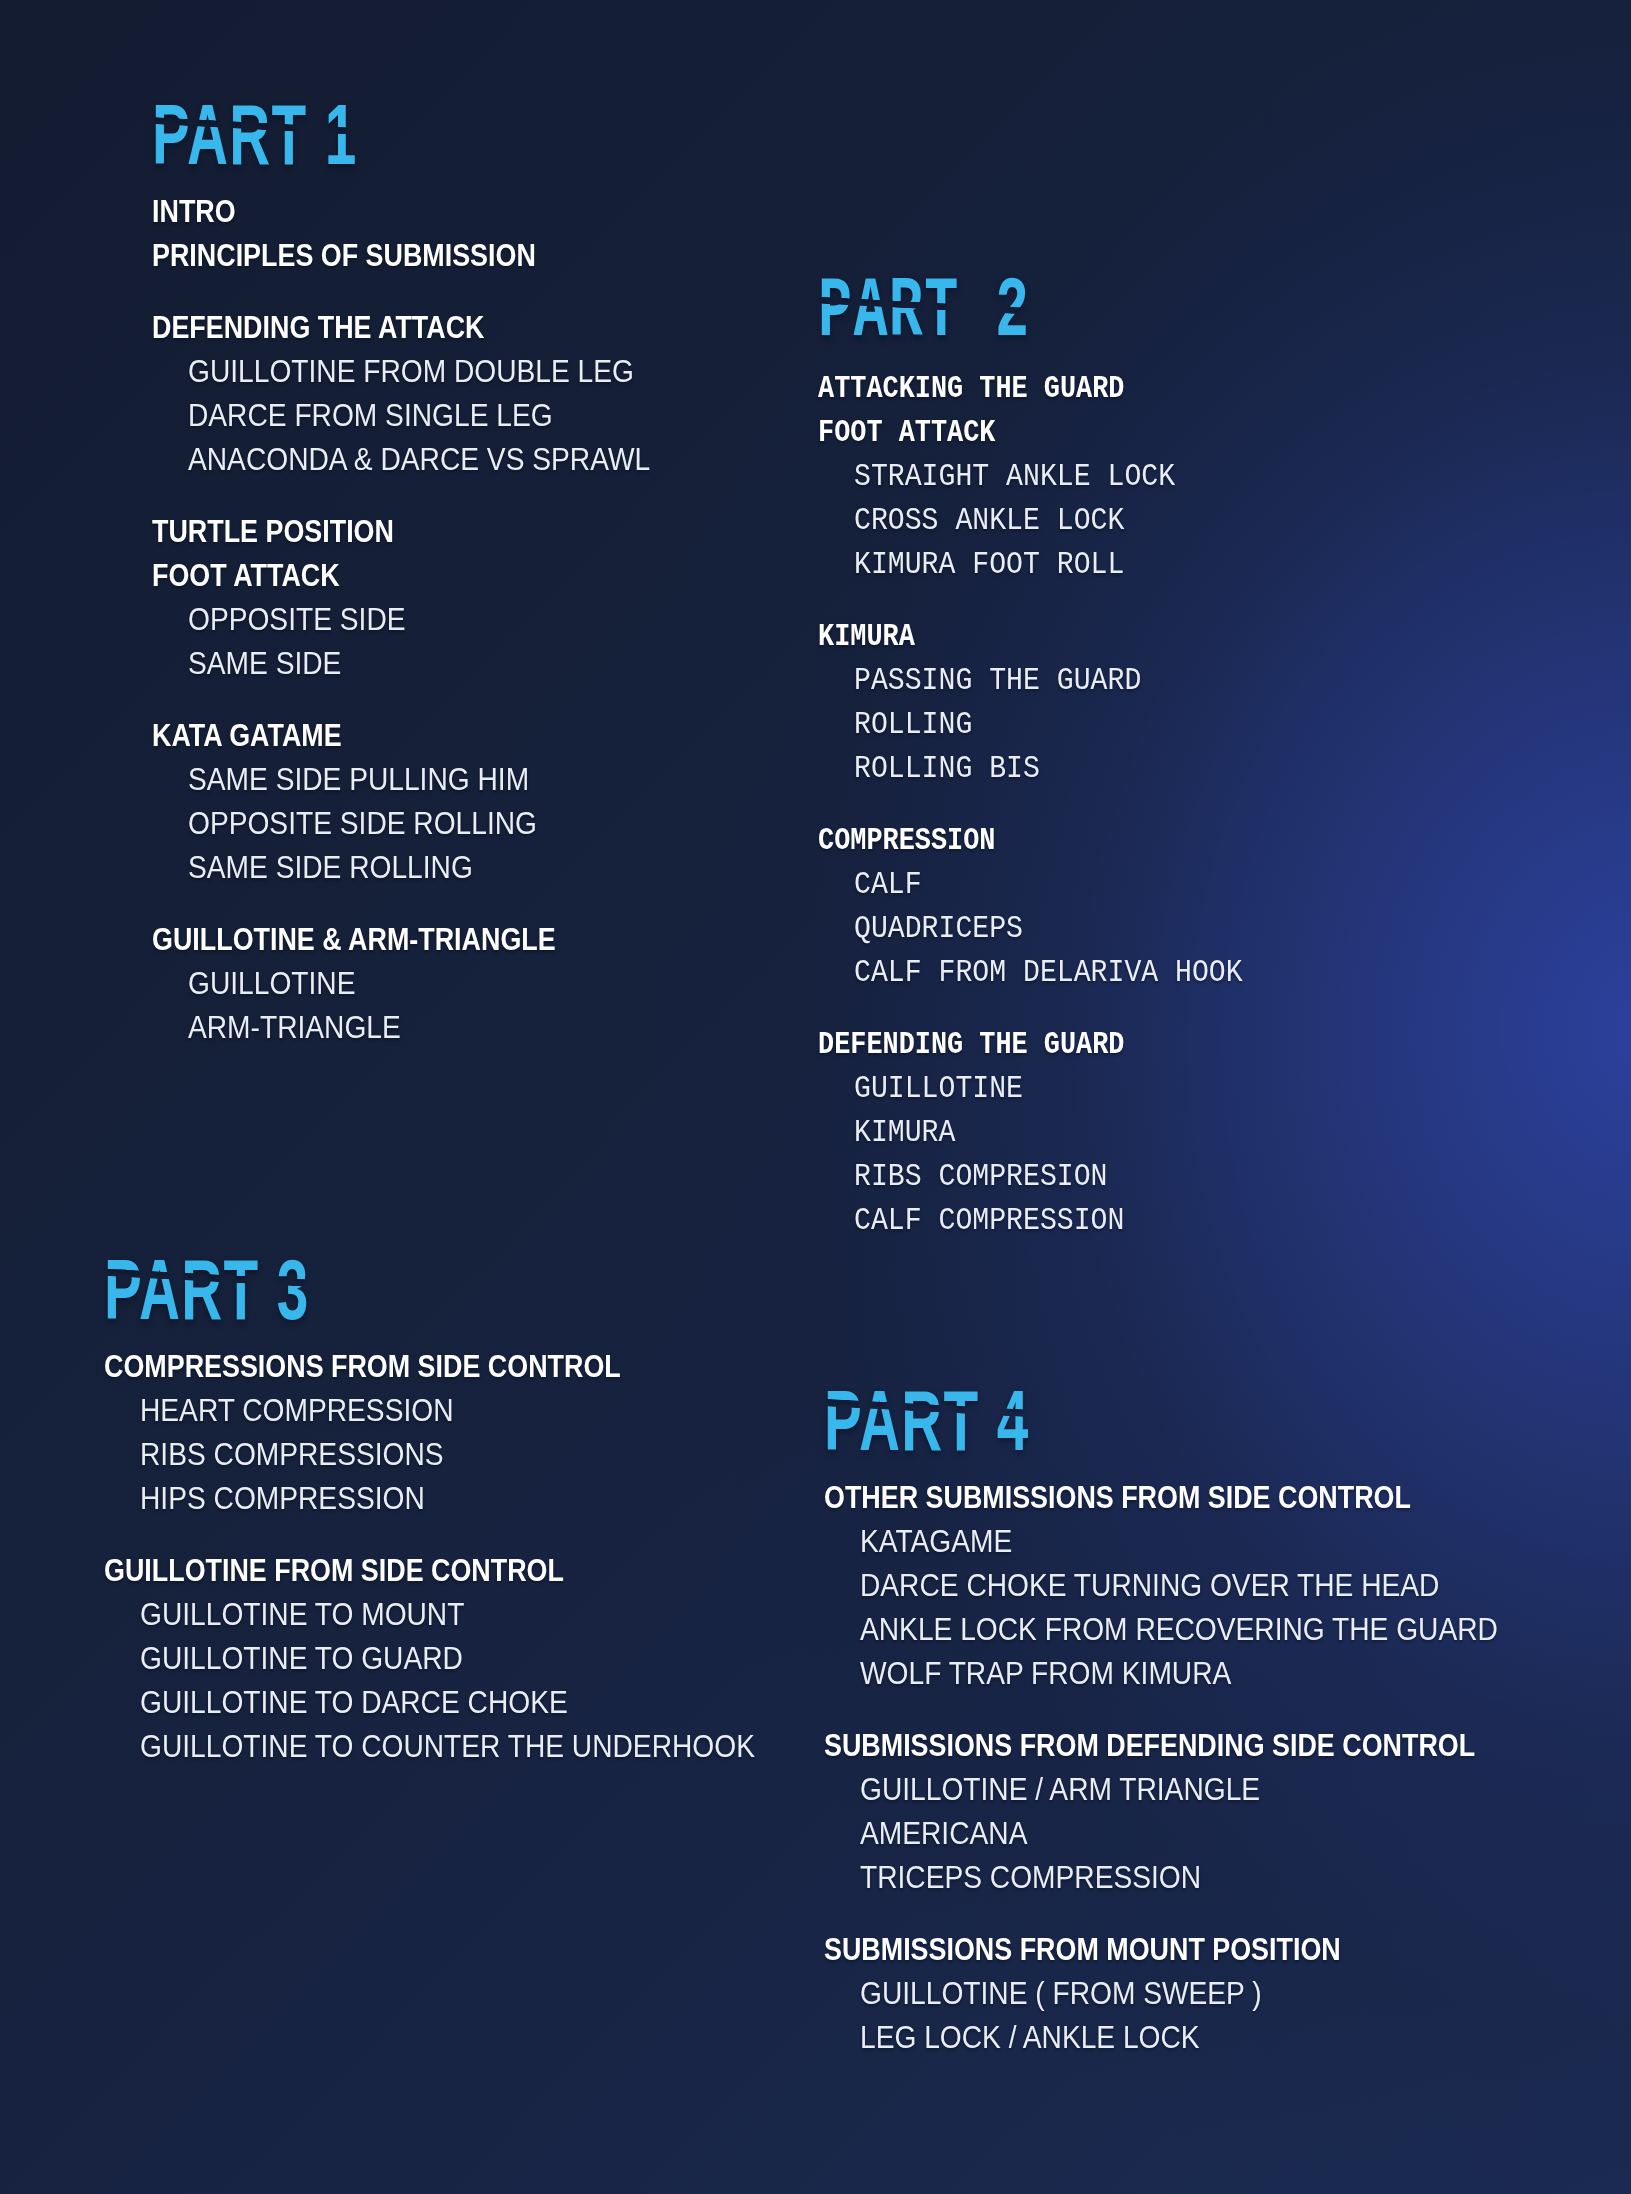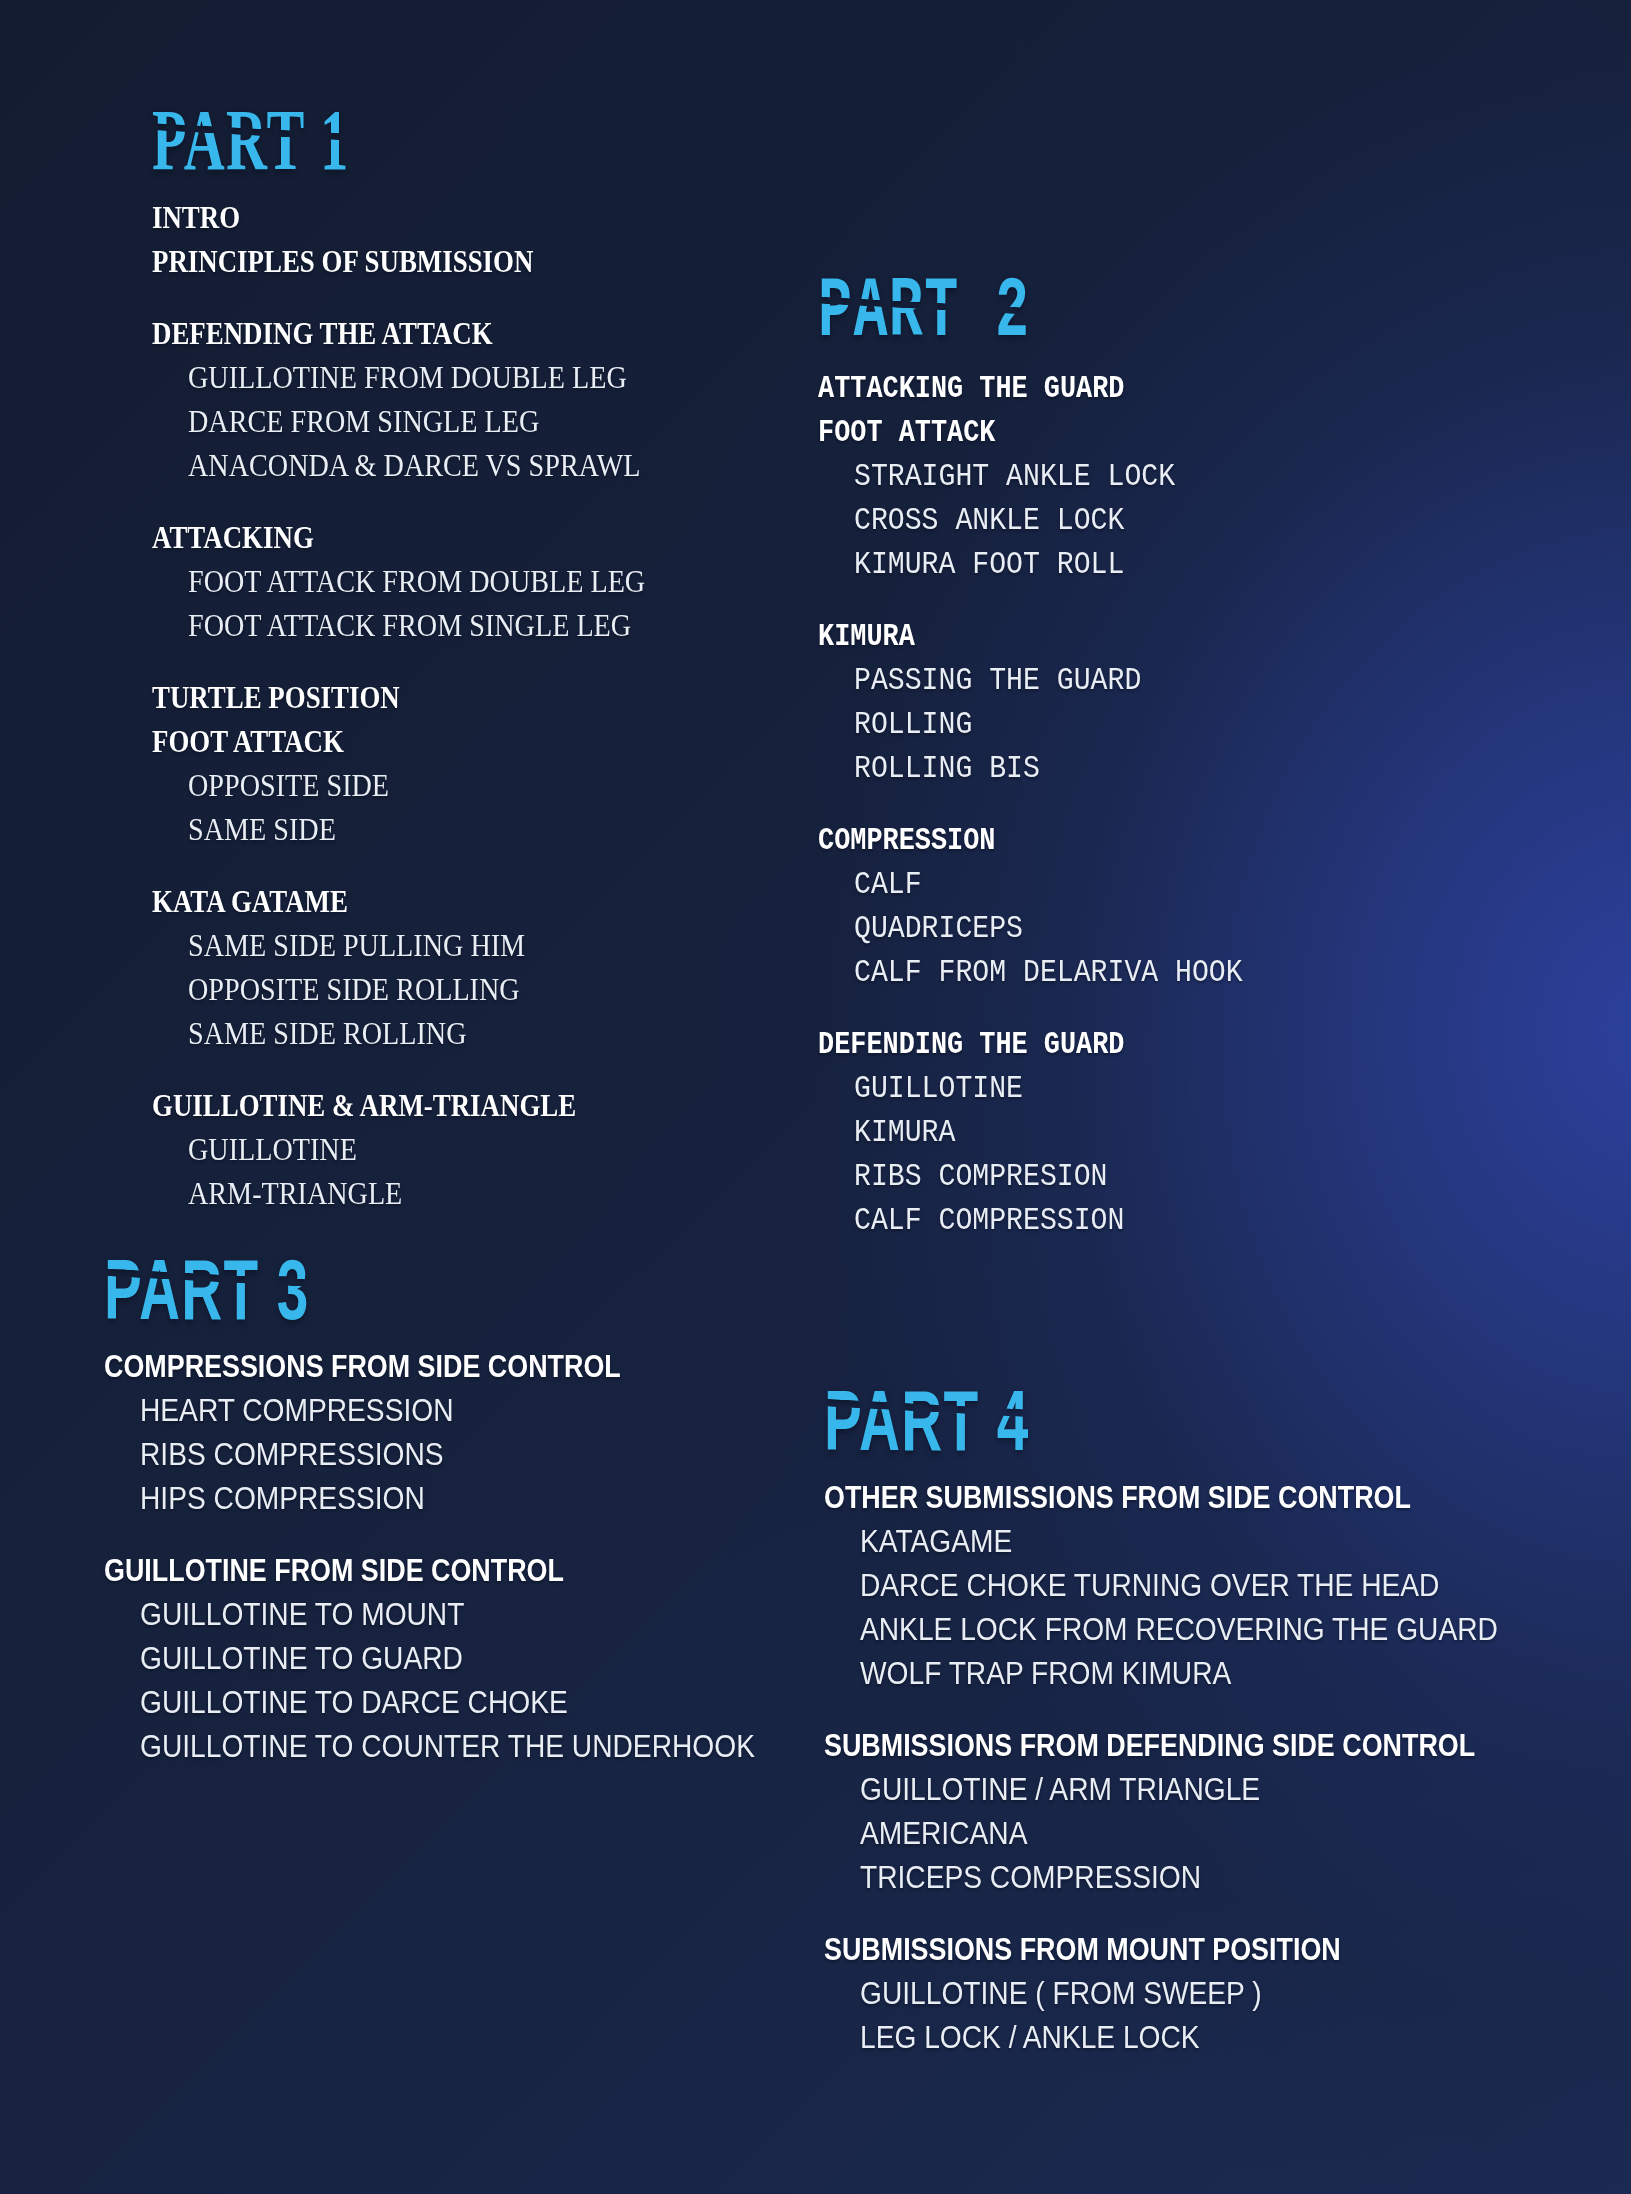--- a/index.html
+++ b/index.html
@@ -65,36 +65,31 @@
     color: #e9edf4;
     font-weight: normal;
     margin-left: 36px;
     transform: scaleX(0.88);
   }
 </style>
 </head>
 <body>
 
 <div id="toc">
-    <div class="part" style="left: 152px; top: 97px; font-family: Liberation Serif, serif;">
+    <div class="part" style="left: 152px; top: 91px;">
       <div class="part-heading">PART 1</div>
       <div class="group">
         <div class="hd">INTRO</div>
         <div class="hd">PRINCIPLES OF SUBMISSION</div>
       </div>
       <div class="group">
         <div class="hd">DEFENDING THE ATTACK</div>
         <div class="it">GUILLOTINE FROM DOUBLE LEG</div>
         <div class="it">DARCE FROM SINGLE LEG</div>
         <div class="it">ANACONDA &amp; DARCE VS SPRAWL</div>
-      </div>
-      <div class="group">
-        <div class="hd">ATTACKING</div>
-        <div class="it">FOOT ATTACK FROM DOUBLE LEG</div>
-        <div class="it">FOOT ATTACK FROM SINGLE LEG</div>
       </div>
       <div class="group">
         <div class="hd">TURTLE POSITION</div>
         <div class="hd">FOOT ATTACK</div>
         <div class="it">OPPOSITE SIDE</div>
         <div class="it">SAME SIDE</div>
       </div>
       <div class="group">
         <div class="hd">KATA GATAME</div>
         <div class="it">SAME SIDE PULLING HIM</div>

